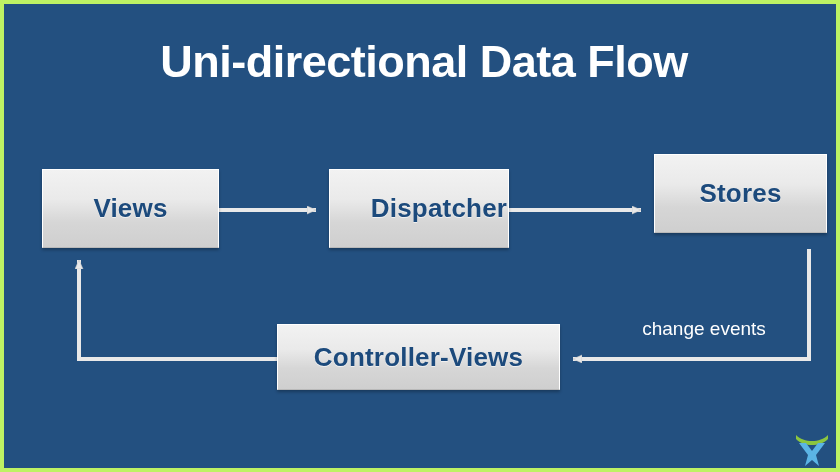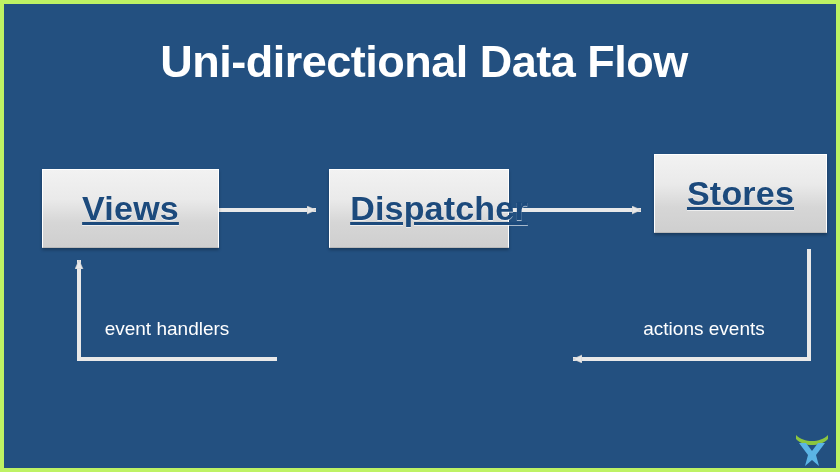--- a/index.html
+++ b/index.html
@@ -37,25 +37,24 @@
     position: absolute;
     background: linear-gradient(to bottom, #f2f2f2 0%, #eaeaea 38%, #d6d6d6 68%, #cfcfcf 100%);
     border: 1px solid #ffffff;
     border-bottom: 1px solid #b9b9b9;
     box-shadow: 0 2px 3px rgba(0,0,0,0.28);
     display: flex;
     align-items: center;
     justify-content: center;
     color: #1c4a7c;
     font-weight: bold;
-    font-size: 34px;
+    font-size: 26px;
     letter-spacing: 0.2px;
     box-sizing: border-box;
     text-shadow: 0 1px 0 rgba(255,255,255,0.6);
-    text-decoration: underline;
   }
   #node-views      { left: 38px;  top: 165px; width: 177px; height: 79px; }
   #node-dispatcher { left: 325px; top: 165px; width: 180px; height: 79px; padding-left: 40px; }
   #node-stores     { left: 650px; top: 150px; width: 173px; height: 79px; }
   #node-controller { left: 273px; top: 320px; width: 283px; height: 66px; }
 
   
   .edge-label {
     position: absolute;
     color: #ffffff;
@@ -122,25 +121,25 @@
       <path d="M273,355 L75,355 L75,256" stroke="#e9e9e9" stroke-width="4" fill="none" marker-end="url(#arrow-u)"></path>
     </g>
   </svg>
 
   <div class="node" id="node-views">Views</div>
 
   <div class="node" id="node-dispatcher">Dispatcher</div>
 
   <div class="node" id="node-stores">Stores</div>
 
+  <div class="node" id="node-controller">Controller-Views</div>
 
 
 
-  <div class="edge-label" id="label-change">actions events</div>
+  <div class="edge-label" id="label-change">change events</div>
 
-  <div class="edge-label" id="label-eventhand">event handlers</div>
 
   <svg id="logo" viewBox="0 0 44 40" xmlns="http://www.w3.org/2000/svg">
     <path d="M6,5 C14,13 30,13 38,5 L38,9 C30,17 14,17 6,9 Z" fill="#8cc63f"></path>
     <path d="M9,13 L16,13 L22,21 L28,13 L35,13 L26,25 L29,36 L22,30 L15,36 L18,25 Z" fill="#5bb4e5"></path>
   </svg>
 
 </div>
 
 </body></html>

